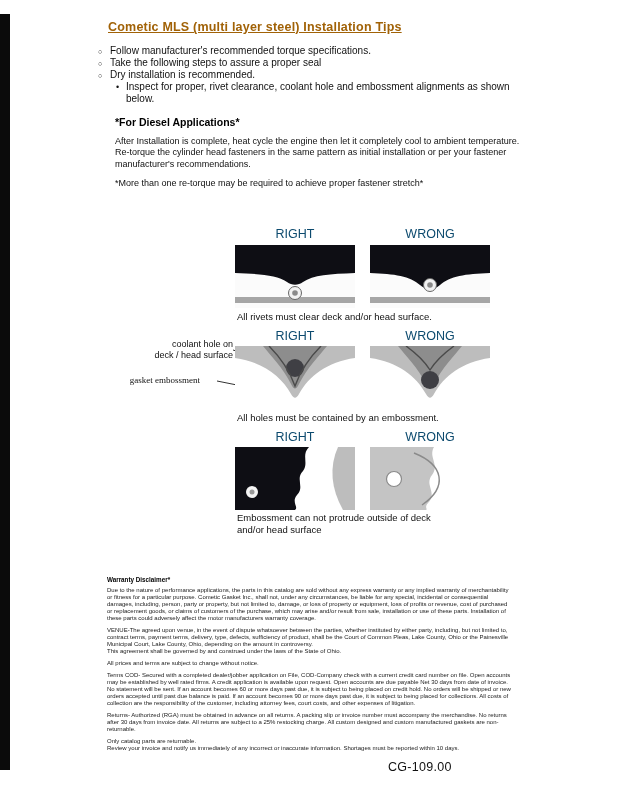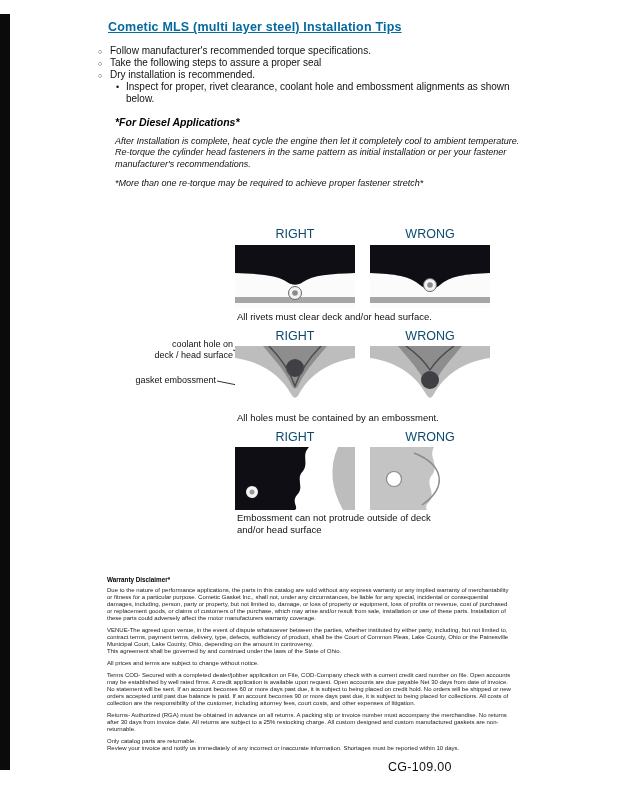--- a/index.html
+++ b/index.html
@@ -19,21 +19,21 @@
     width: 10px; height: 756px;
     background: #0b0b0b;
   }
   .title {
     position: absolute;
     left: 108px; top: 20px;
     font-size: 12.5px;
     font-weight: bold;
     text-decoration: underline;
     letter-spacing: 0.2px;
-    color: #0369a1;
+    color: #a16207;
   }
   .tips {
     position: absolute;
     left: 98px; top: 45px;
     width: 440px;
     font-size: 10px;
     line-height: 12px;
     list-style: none;
     color: #111;
   }
@@ -51,21 +51,20 @@
     left: 18px; top: 0;
     font-size: 9px;
   }
   .diesel {
     position: absolute;
     left: 115px; top: 117px;
     width: 414px;
     font-size: 9px;
     line-height: 11.5px;
     color: #111;
-    font-style: italic;
   }
   .diesel h2 {
     font-size: 10.5px;
     font-weight: bold;
     margin-bottom: 7px;
     color: #000;
   }
   .diesel p { margin-bottom: 8px; }
   .diesel .note { margin-top: 2px; }
   .dg-label {
@@ -167,21 +166,21 @@
       <circle cx="60" cy="40" r="2.8" fill="#8a8a8a"></circle>
     </svg>
   </div>
   <div class="caption" style="left:237px; top:311px;">All rivets must clear deck and/or head surface.</div>
 
   <div class="dg-label" style="left:235px; top:329px;">RIGHT</div>
   <div class="dg-label" style="left:370px; top:329px;">WRONG</div>
 
   <div class="annotation" style="left:126px; top:339px; width:107px;">coolant hole on
 deck / head surface</div>
-  <div class="annotation" style="left:118px; top:375px; width:98px;">gasket embossment</div>
+  <div class="annotation" style="left:102px; top:375px; width:98px;font-family:Liberation Serif, serif;">gasket embossment</div>
 
   <svg class="leaders" viewBox="0 0 120 62">
     <line x1="23" y1="14" x2="83" y2="33" stroke="#333" stroke-width="1"></line>
     <line x1="7" y1="45" x2="62" y2="56" stroke="#333" stroke-width="1"></line>
   </svg>
 
   <div class="dg" style="left:235px; top:346px;">
     <svg viewBox="0 0 120 63">
       <rect width="120" height="63" fill="#ffffff"></rect>
       <path d="M0,0 H120 V12 C92,16 74,30 64,48 C61,53 59,53 56,48 C46,30 28,16 0,12 Z" fill="#bdbdbd"></path>

